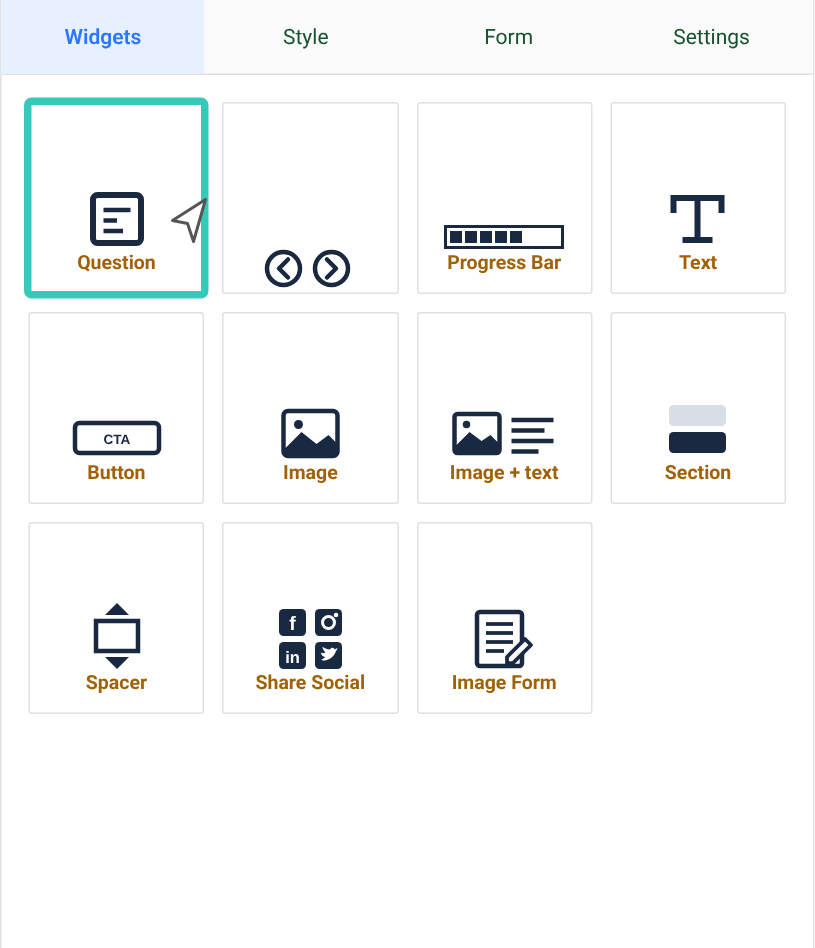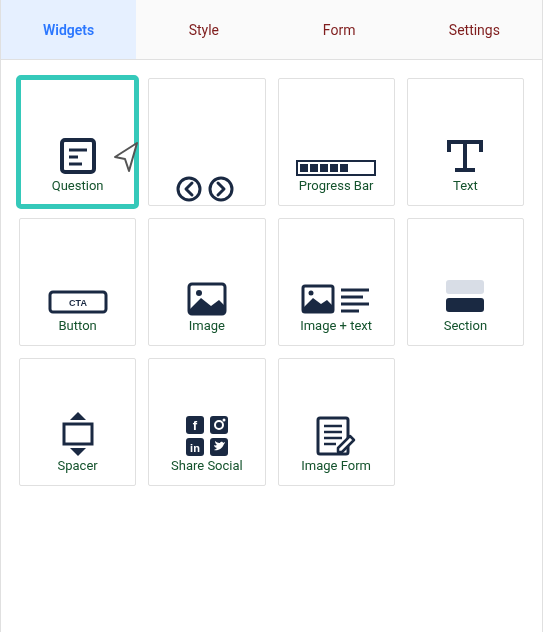--- a/index.html
+++ b/index.html
@@ -12,29 +12,29 @@
   }
   .panel {
     border-left: 1px solid #e0e0e0;
     border-right: 1px solid #e0e0e0;
     height: 100%;
   }
   .tabs {
     display: flex;
     border-bottom: 1px solid #e0e0e0;
     background: #fafafa;
-    height: 60px;
+    height: 50px;
   }
   .tab {
     flex: 1;
     display: flex;
     align-items: center;
     justify-content: center;
     font-size: 14px;
-    color: #7f1d1d;
+    color: #14532d;
     cursor: pointer;
   }
   .tab.active {
     background: #e6f0ff;
     color: #2b77ff;
     font-weight: 600;
   }
   .grid {
     padding: 18px;
     display: grid;
@@ -59,24 +59,24 @@
   }
   .widget .iconwrap {
     flex: 1;
     display: flex;
     align-items: flex-end;
     justify-content: center;
     width: 100%;
   }
   .widget .label {
     font-size: 13px;
-    color: #14532d;
+    color: #a16207;
     padding-bottom: 12px;
     text-align: center;
-    font-weight: 400;
+    font-weight: 700;
   }
   .cursor-pointer {
     position: absolute;
     right: -6px;
     top: 60px;
     z-index: 10;
     pointer-events: none;
   }
   svg { display: block; }
 </style>

